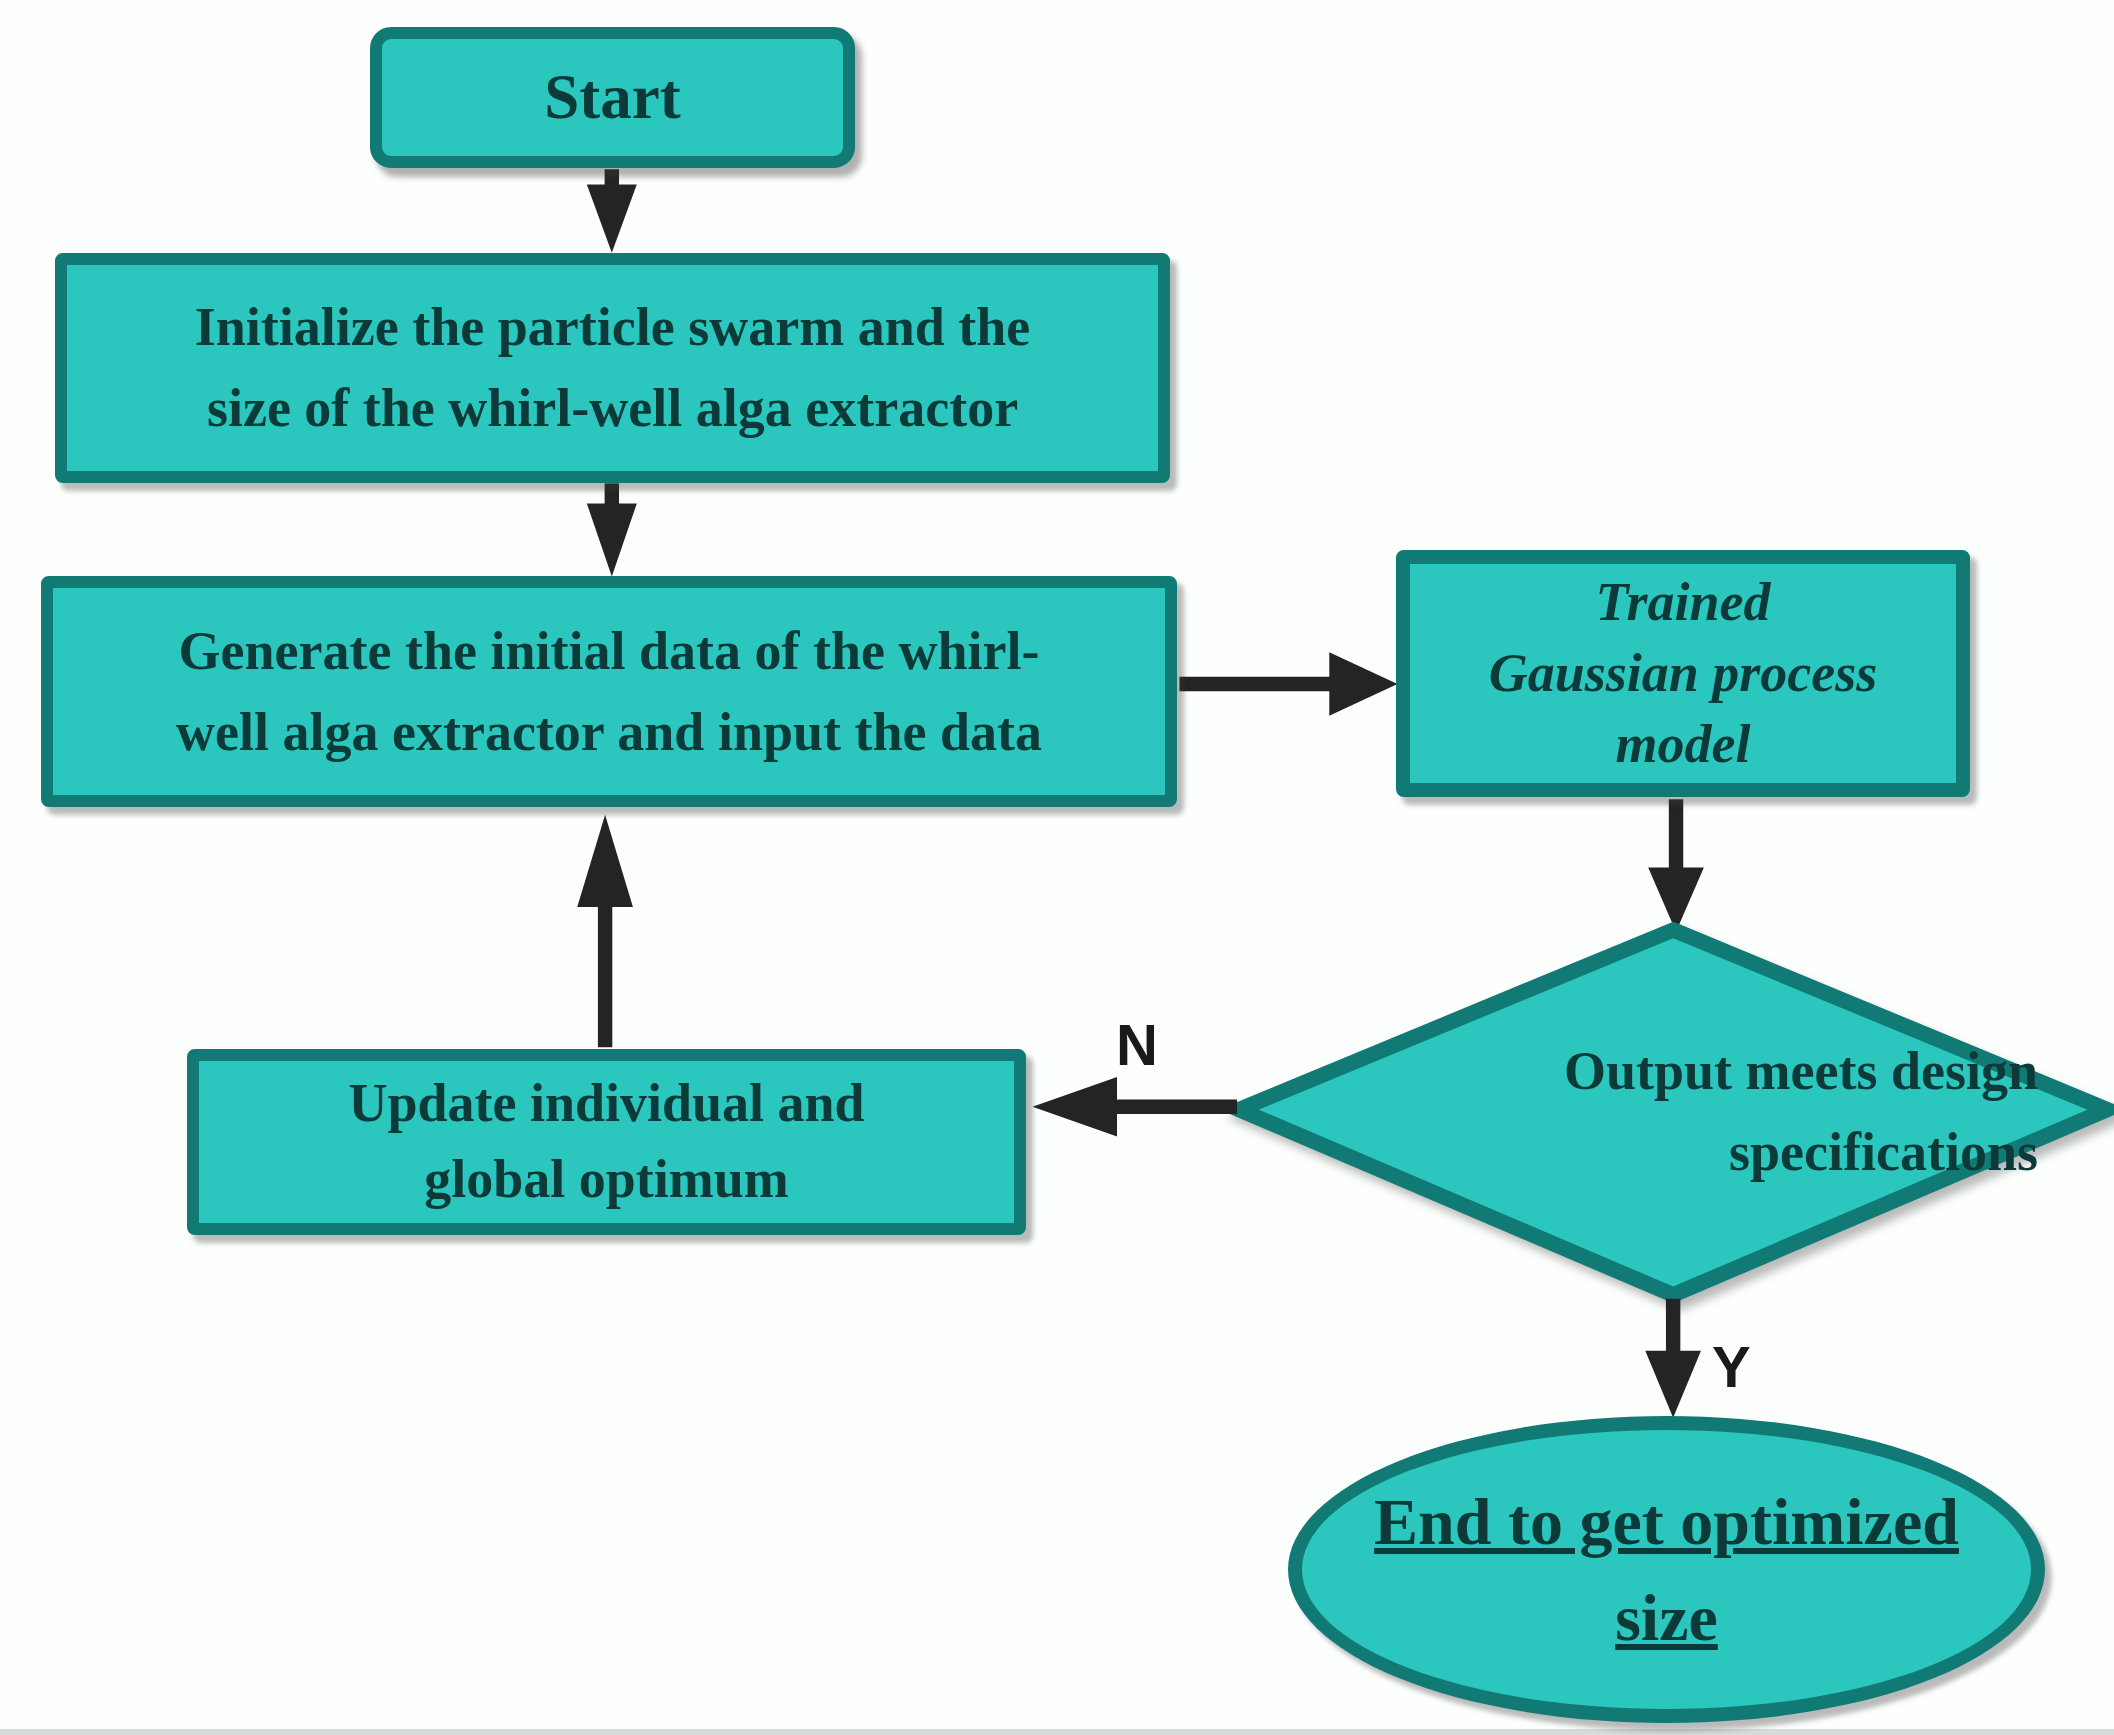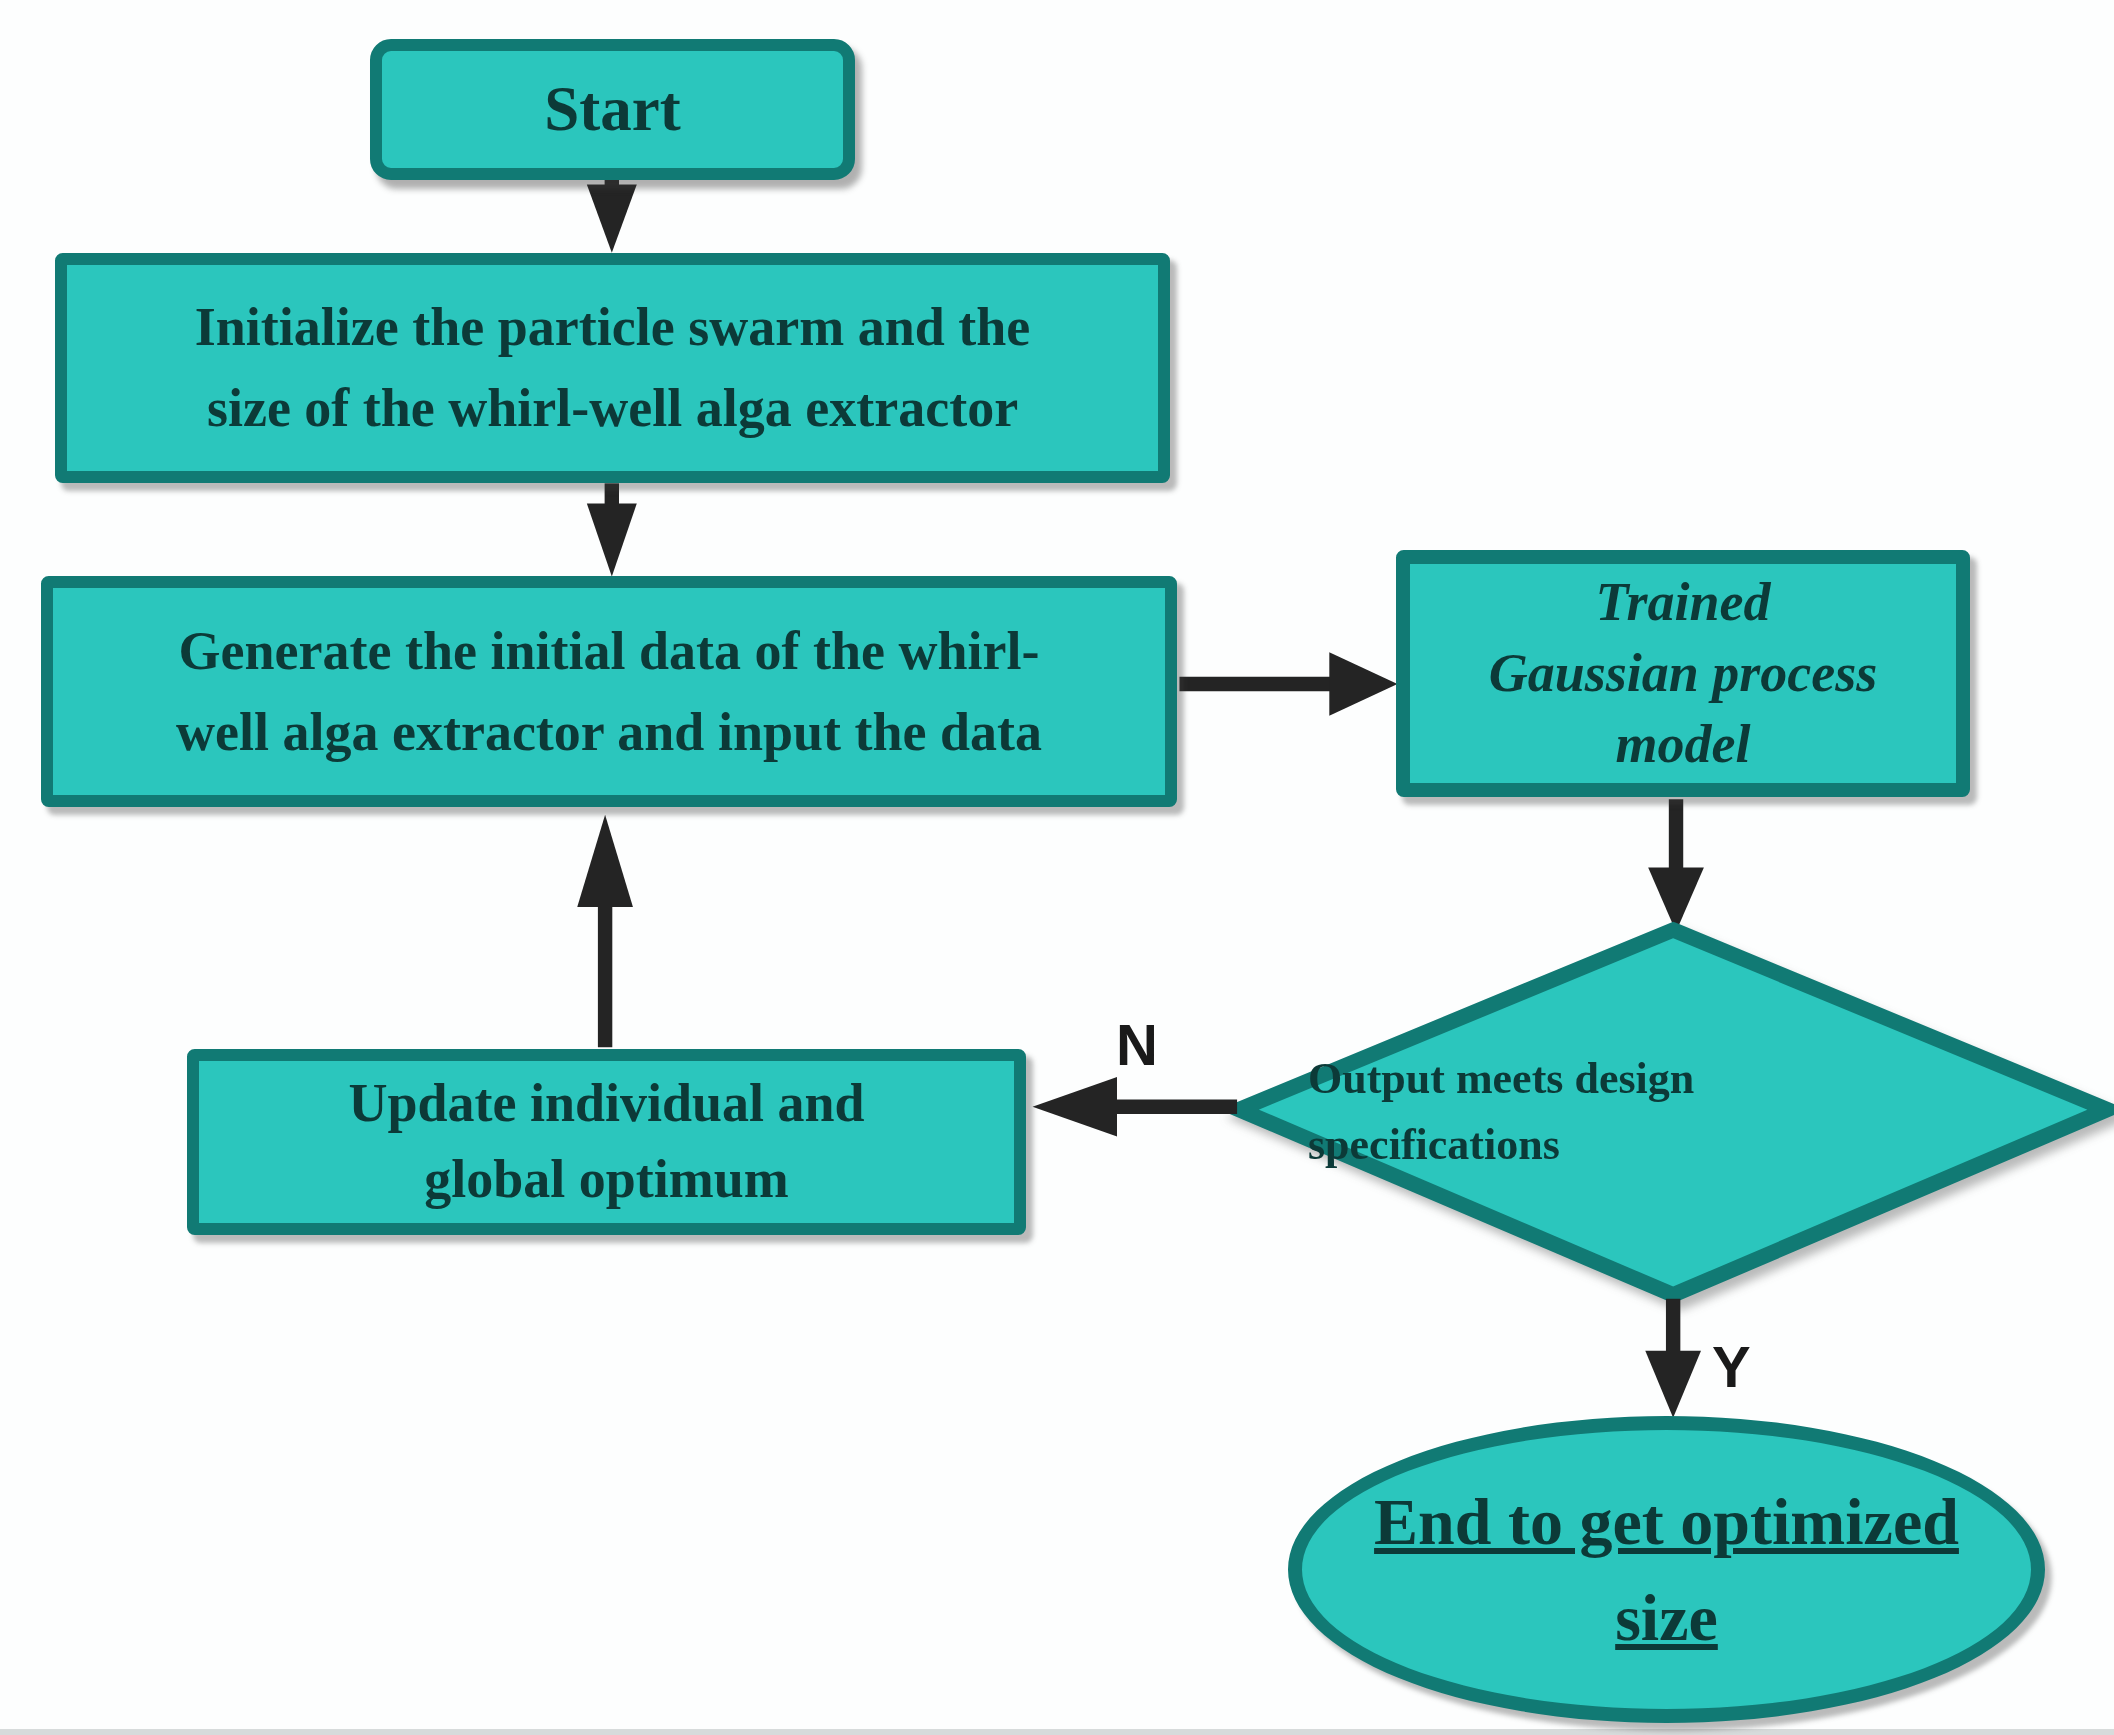--- a/index.html
+++ b/index.html
@@ -32,42 +32,41 @@
     z-index: 2;
     box-shadow: 6.7px 7.7px 5.8px rgba(60,60,60,0.35);
   }
   .node span { display: block; }
   .rect-node { border-radius: 7.7px; font-size: 54px; line-height: 1.5; }
   .start-node {
     border-radius: 21px;
     font-size: 63px;
     border-width: 12.5px;
     box-shadow: 6.7px 8.6px 6.7px rgba(60,60,60,0.40);
-    margin-top: 12px;
   }
   .trained-node { line-height: 1.32; }
   .ellipse-node {
     border-radius: 50%;
     border-width: 14.4px;
     font-size: 66px;
     line-height: 1.45;
     box-shadow: 6.7px 7.7px 5.8px rgba(60,60,60,0.35);
     text-decoration: underline;
   }
   .diamond-text {
     position: absolute;
     box-sizing: border-box;
     display: flex;
     flex-direction: column;
-    align-items: flex-start;
+    align-items: flex-end;
     justify-content: center;
     text-align: center;
     color: #0c3a38;
     font-weight: bold;
-    font-size: 44px;
+    font-size: 54px;
     line-height: 1.5;
     z-index: 3;
     background: transparent;
   }
   .edge-label {
     position: absolute;
     font-family: "Liberation Sans", "DejaVu Sans", sans-serif;
     font-weight: 600;
     font-size: 58px;
     color: #1a1a1a;

